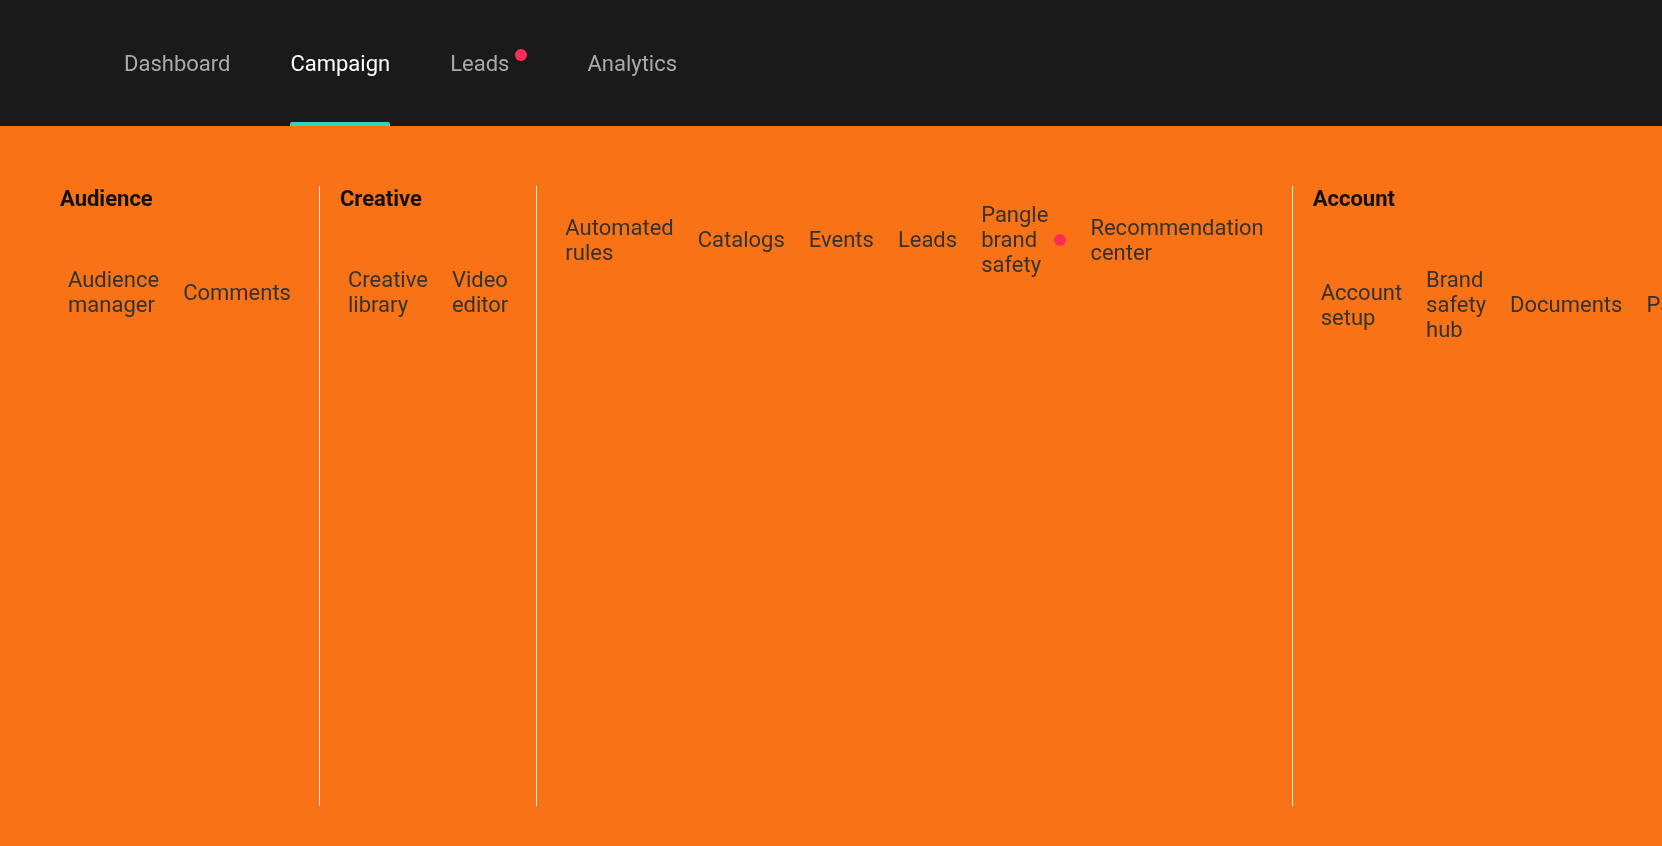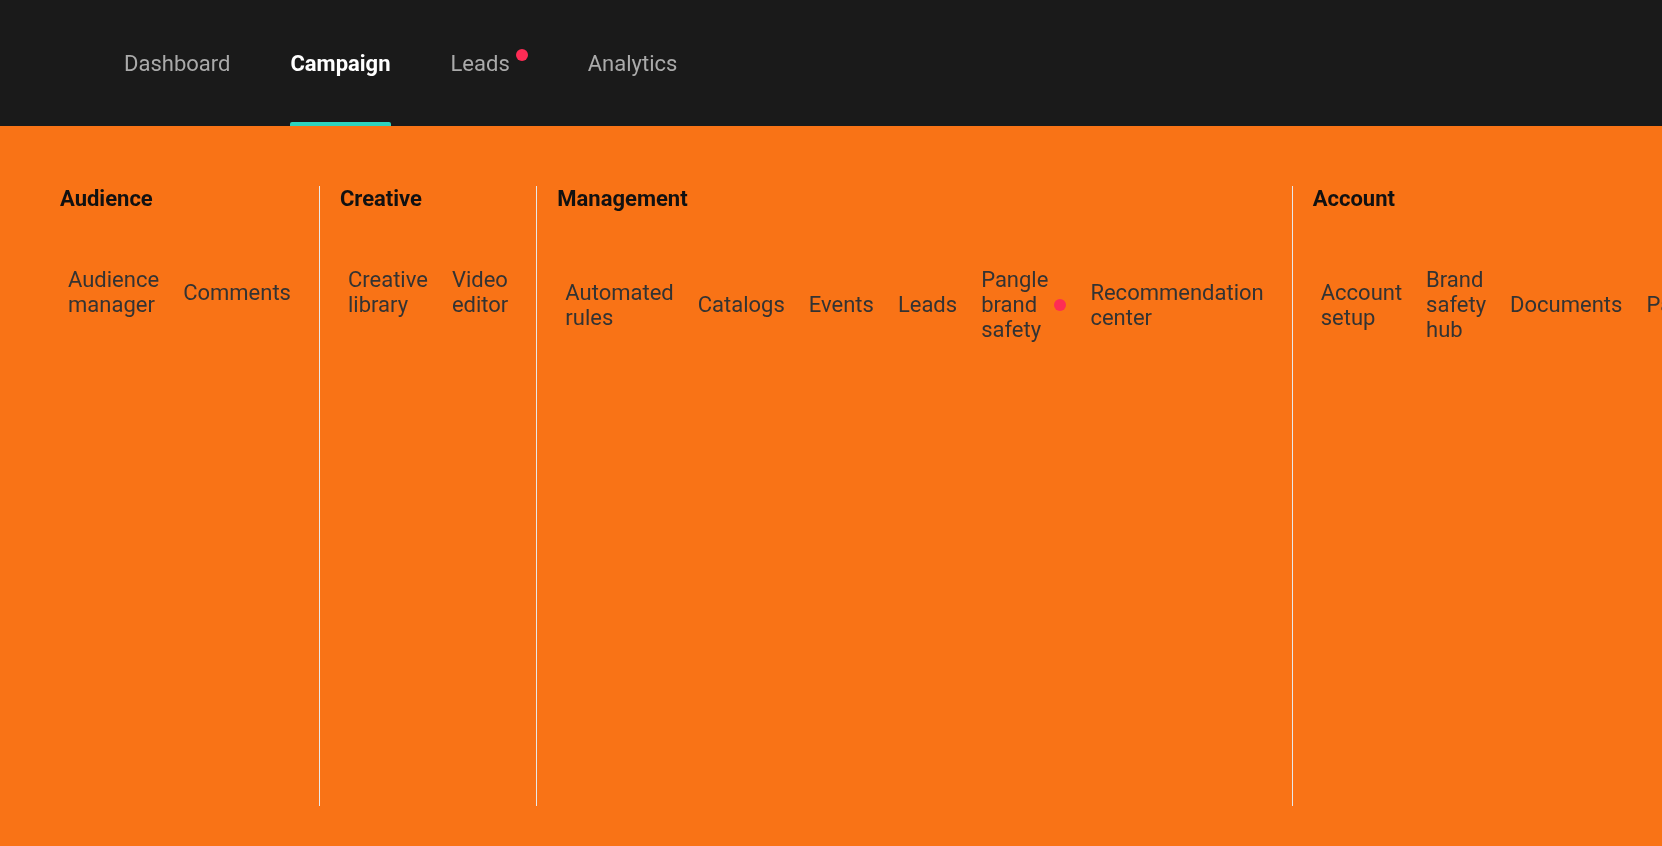--- a/index.html
+++ b/index.html
@@ -67,21 +67,21 @@
       cursor: pointer;
       height: 100%;
       display: flex;
       align-items: center;
       position: relative;
       text-decoration: none;
     }
 
     .nav-item.active {
       color: #fff;
-      font-weight: 700;
+      font-weight: 400;
     }
 
     .nav-item.active::after {
       content: '';
       position: absolute;
       bottom: 0;
       left: 0;
       right: 0;
       height: 4px;
       background: #2dd4bf;
@@ -210,21 +210,20 @@
       <div class="menu-items">
         <div class="menu-item">
           <span>Creative library</span>
         </div>
         <div class="menu-item">
           <span>Video editor</span>
         </div>
       </div>
     </div>
     <div class="menu-column">
-      <div class="column-header">Management</div>
       <div class="menu-items">
         <div class="menu-item">
           <span>Automated rules</span>
         </div>
         <div class="menu-item">
           <span>Catalogs</span>
         </div>
         <div class="menu-item">
           <span>Events</span>
         </div>

